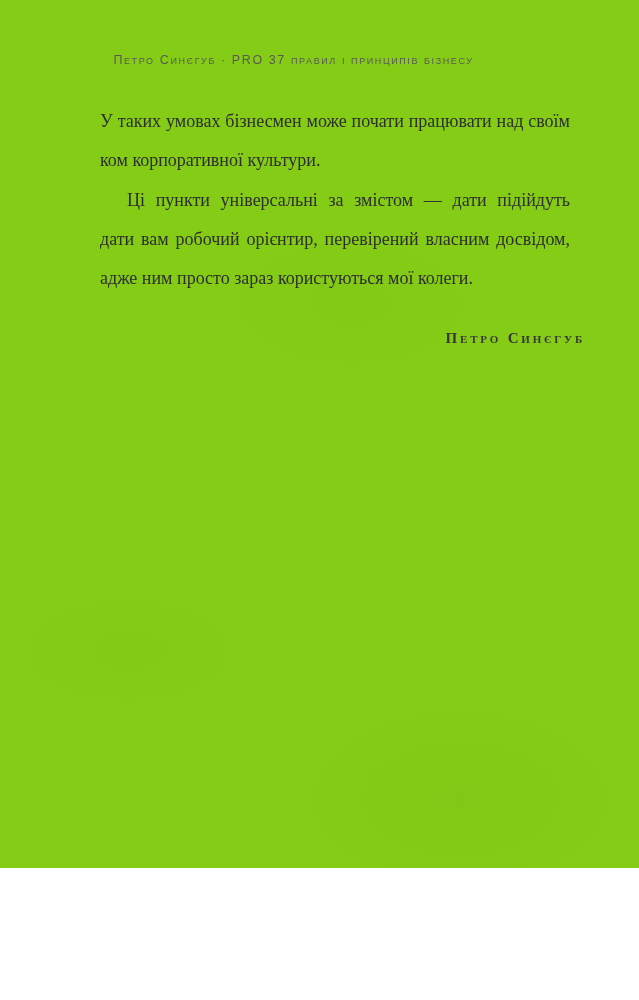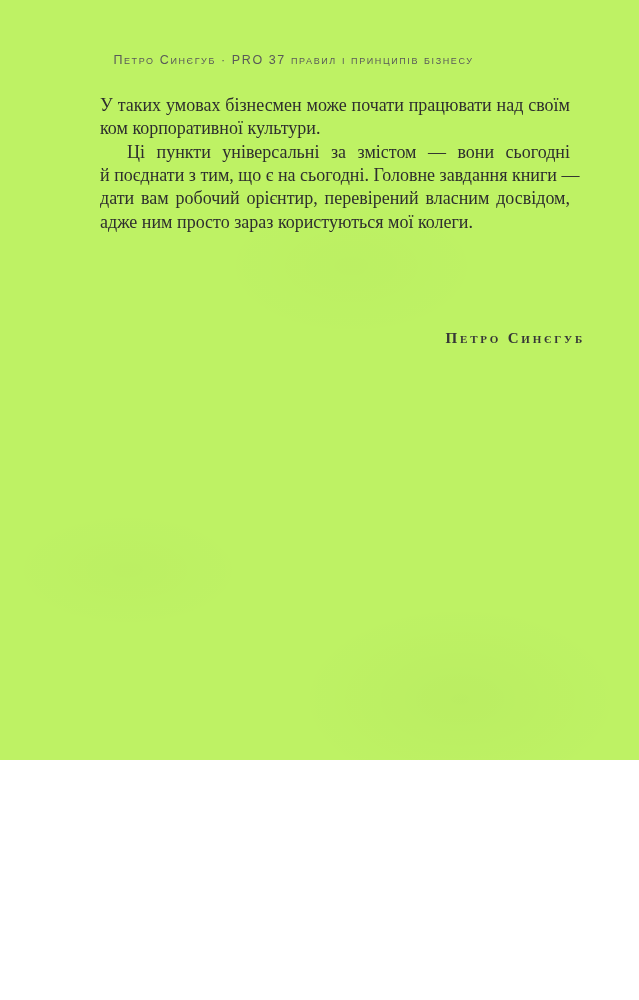--- a/index.html
+++ b/index.html
@@ -1,21 +1,21 @@
 <!DOCTYPE html>
 <html><head>
 <meta charset="utf-8">
 <style>
   html, body { margin: 0; padding: 0; background: #ffffff; }
 
   .page {
     position: relative;
     width: 639px;
-    height: 760px;
-    background: #bef264;
+    height: 868px;
+    background: #84cc16;
     overflow: hidden;
     font-family: "Liberation Serif", "DejaVu Serif", serif;
   }
 
   
   .page::before {
     content: "";
     position: absolute;
     inset: 0;
     background:
@@ -47,20 +47,21 @@
     width: 470px;
     font-size: 18px;
     line-height: 23.33px;
     color: #2e2e2e;
   }
 
   .line {
     text-align: justify;
     text-align-last: justify;
     white-space: nowrap;
+    margin-top: 16px;
   }
   .line.para-end { text-align-last: left; }
   .line.indent { padding-left: 27px; }
 
   .signature {
     position: absolute;
     left: 100px;
     top: 330px;
     width: 485px;
     text-align: right;
@@ -74,20 +75,19 @@
 </style>
 </head>
 <body>
 
 <div class="page">
   <div class="running-header">Петро Синєгуб · PRO 37 правил і принципів бізнесу</div>
 
   <div class="body-text">
       <div class="line">У таких умовах бізнесмен може почати працювати над своїм</div>
       <div class="line para-end">ком корпоративної культури.</div>
-      <div class="line indent">Ці пункти універсальні за змістом — вони сьогодні</div>
-      <div class="line">й поєднати з тим, що є на сьогодні. Головне завдання книги —</div>
+      <div class="line indent">Ці пункти універсальні за змістом — дати підійдуть</div>
       <div class="line">дати вам робочий орієнтир, перевірений власним досвідом,</div>
       <div class="line para-end">адже ним просто зараз користуються мої колеги.</div>
     </div>
 
   <div class="signature">Петро Синєгуб</div>
 </div>
 
 </body></html>

